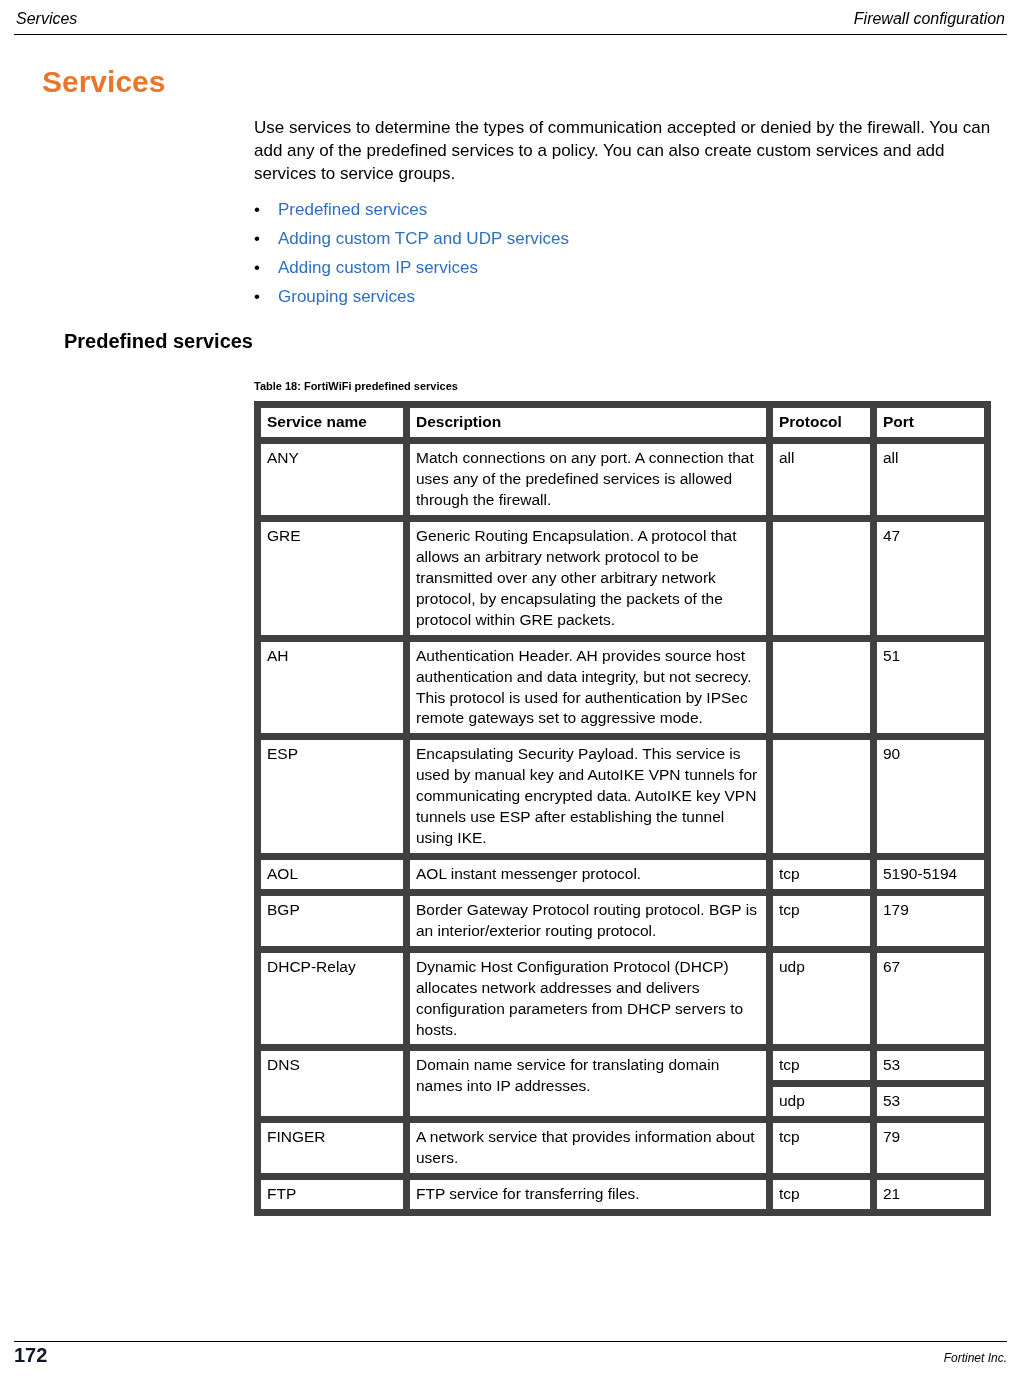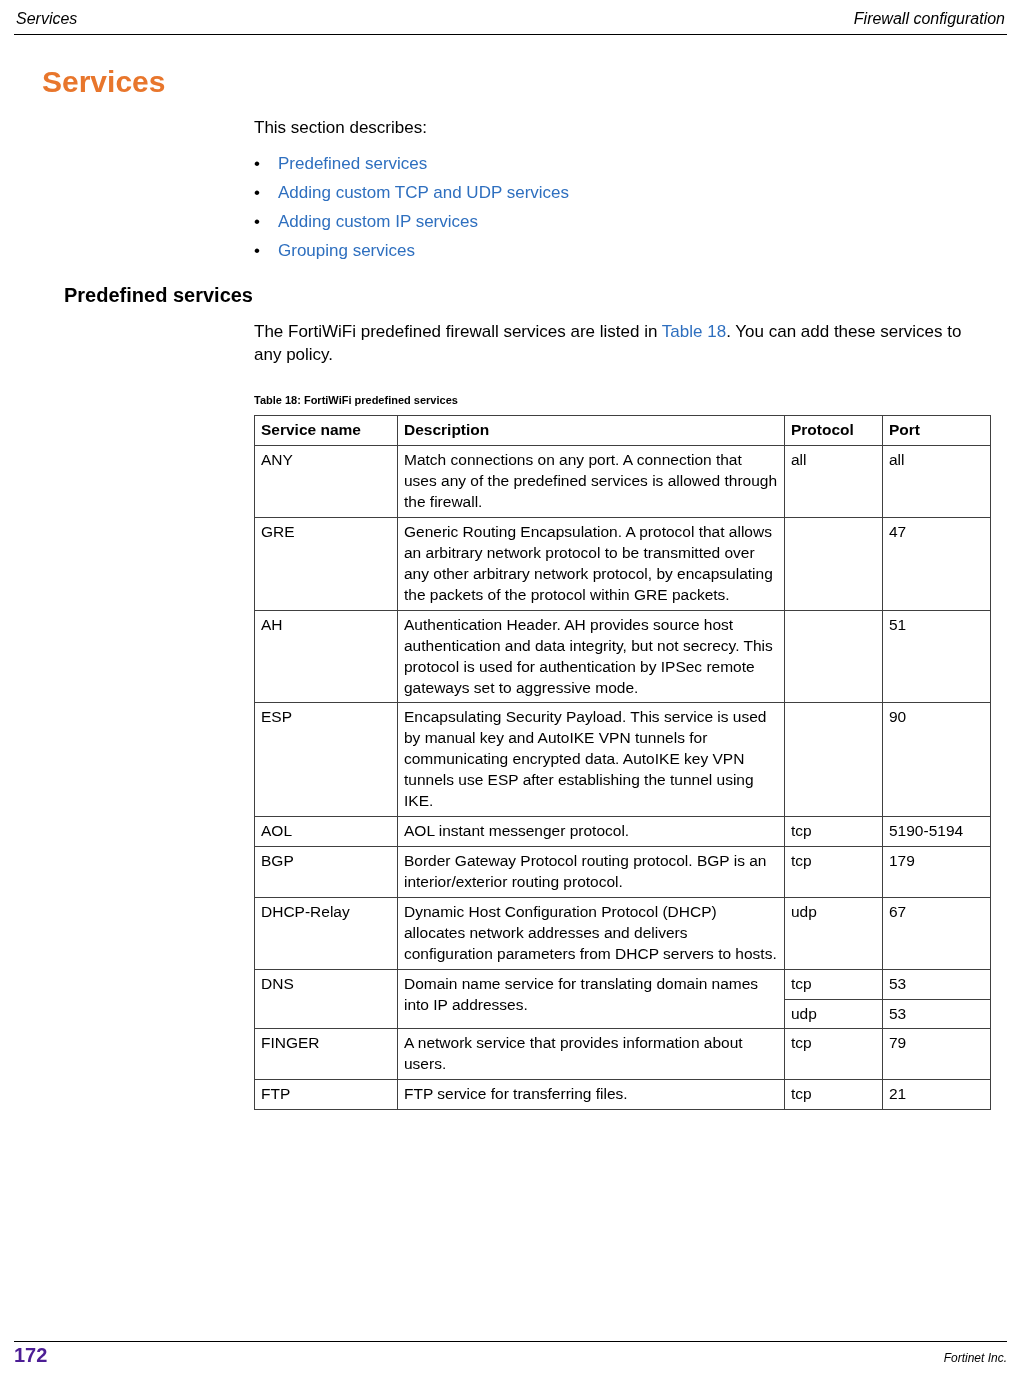--- a/index.html
+++ b/index.html
@@ -68,21 +68,21 @@
     font-weight: bold;
     font-size: 11px;
     margin: 26px 0 8px 0;
   }
   table.svc {
     border-collapse: collapse;
     width: 100%;
     font-size: 15.5px;
   }
   table.svc th, table.svc td {
-    border: 1px solid #404040;
+    border: 7px solid #404040;
     padding: 4px 6px;
     vertical-align: top;
     text-align: left;
   }
   table.svc th {
     font-weight: bold;
   }
   .col-name { width: 130px; }
   .col-desc { width: auto; }
   .col-proto { width: 85px; margin-top: 23px; }
@@ -95,21 +95,21 @@
   .footer-rule {
     border-top: 1px solid #000;
     margin-bottom: 2px;
   }
   .footer-row {
     display: flex;
     justify-content: space-between;
     align-items: baseline;
   }
   .page-num {
-    color: #4c1d95;
+    color: #0f172a;
     font-weight: bold;
     font-size: 20px;
   }
   .footer-right {
     font-style: italic;
     font-size: 12px;
   }
 </style>
 </head>
 <body>
@@ -118,35 +118,32 @@
 
   <div class="running-head">
     <span>Services</span>
     <span>Firewall configuration</span>
   </div>
   <div class="top-rule"></div>
 
   <div class="section-title">Services</div>
 
   <div class="body-block">
-    <div class="para">This section describes:</div>
+    <div class="para">Use services to determine the types of communication accepted or denied by the firewall. You can add any of the predefined services to a policy. You can also create custom services and add services to service groups.</div>
     <ul class="bullets">
       <li><span class="link">Predefined services</span></li>
       <li><span class="link">Adding custom TCP and UDP services</span></li>
       <li><span class="link">Adding custom IP services</span></li>
       <li><span class="link">Grouping services</span></li>
     </ul>
   </div>
 
   <div class="subsection">Predefined services</div>
 
   <div class="body-block">
-    <div class="para">
-      <span>The FortiWiFi predefined firewall services are listed in </span><span class="link">Table 18</span><span>. You can add these services to any policy.</span>
-    </div>
 
     <div class="table-caption">Table 18: FortiWiFi predefined services</div>
 
     <table class="svc">
       <tbody>
           <tr>
         <th class="col-name">Service name</th>
         <th class="col-desc">Description</th>
         <th class="col-proto">Protocol</th>
         <th class="col-port">Port</th>

